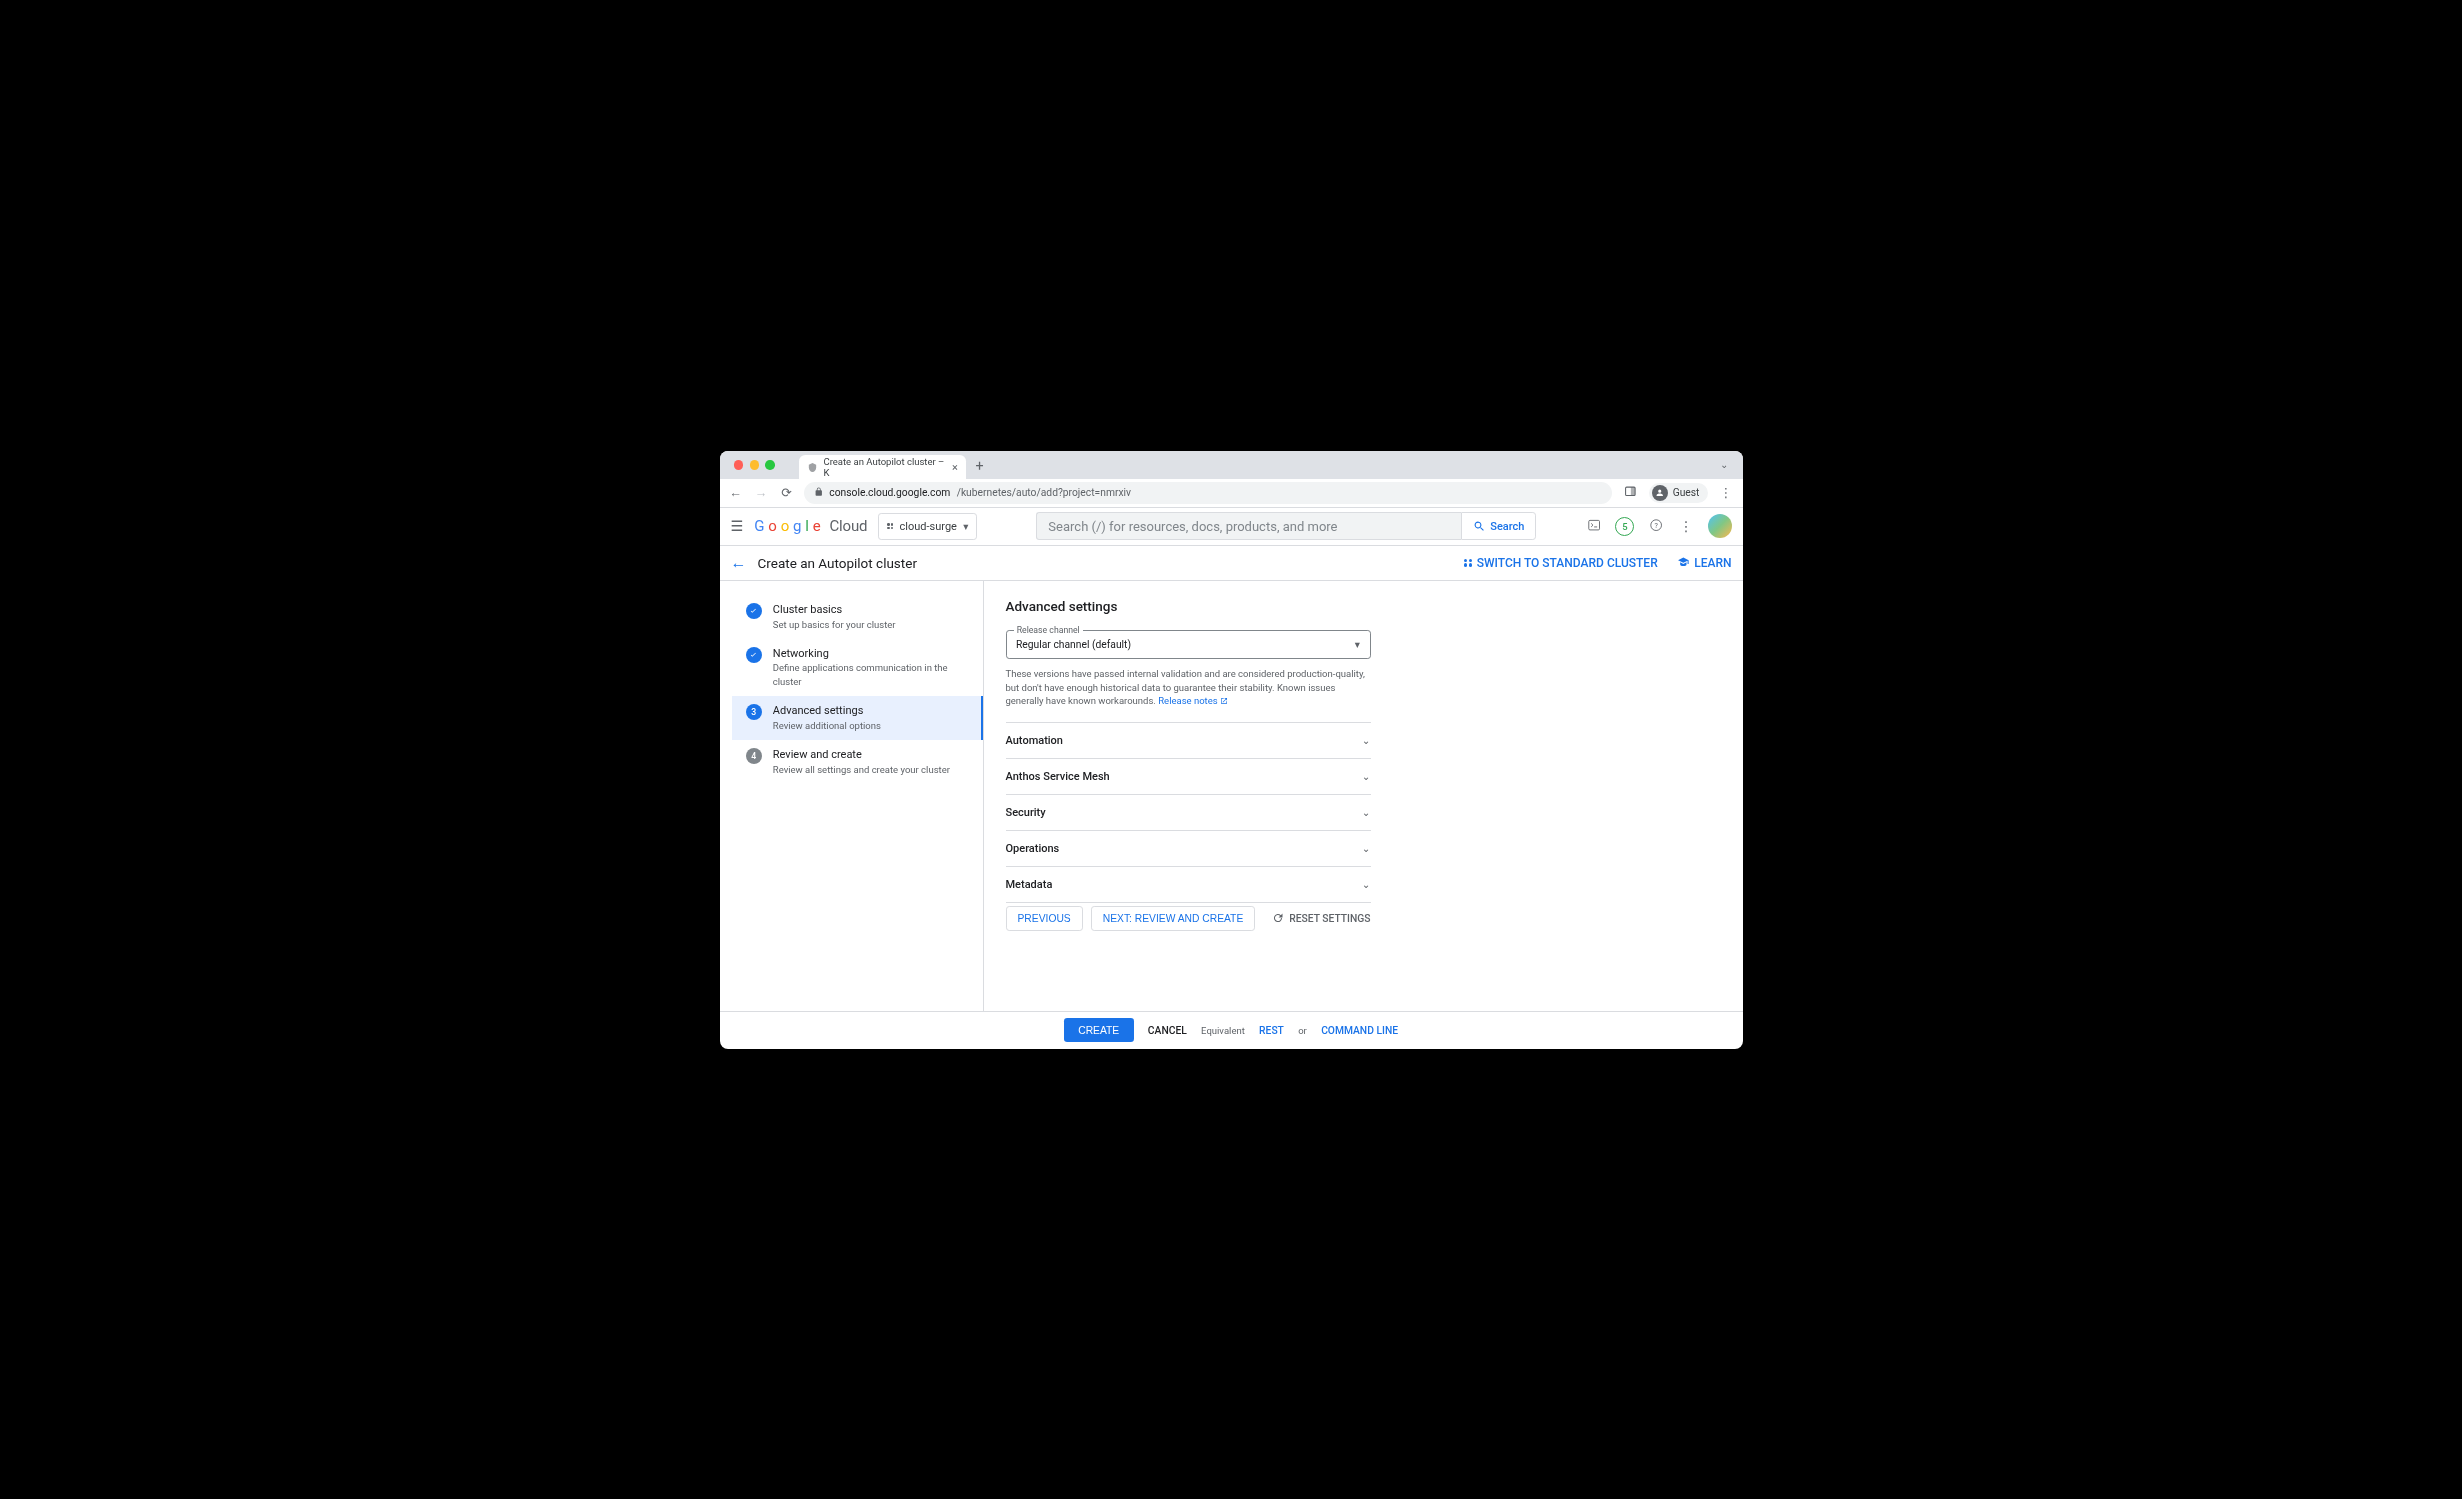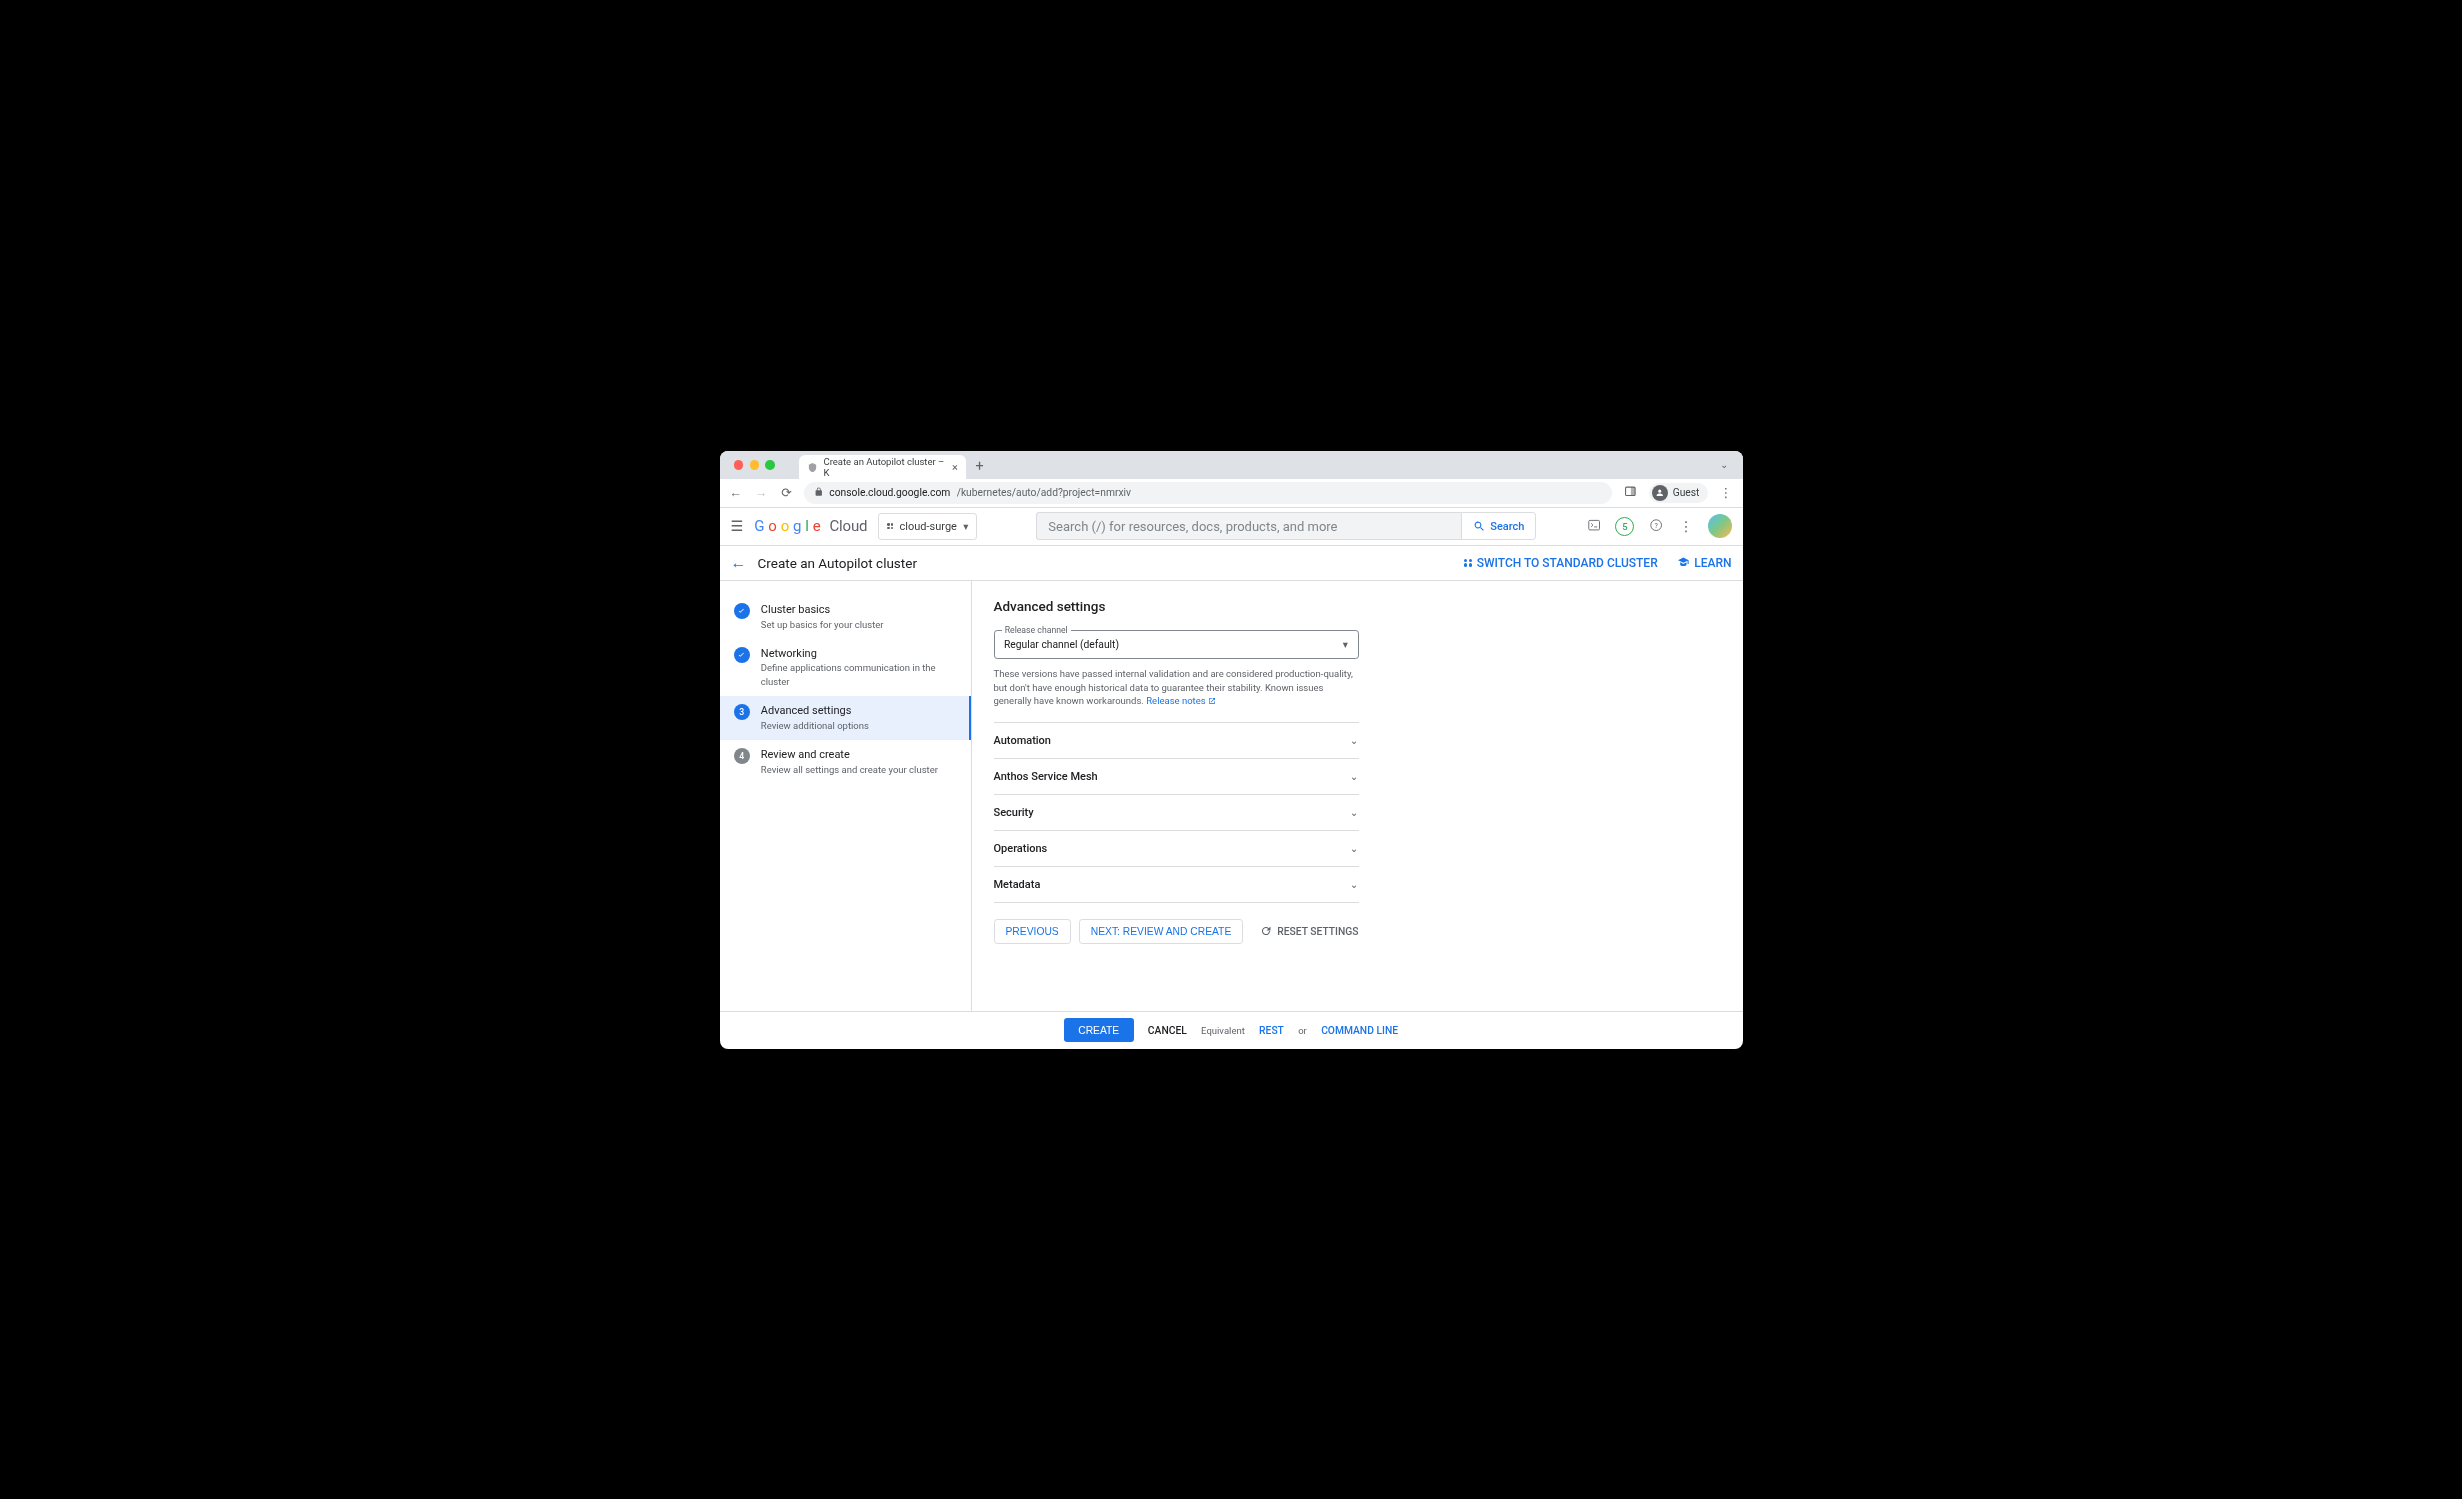--- a/index.html
+++ b/index.html
@@ -124,21 +124,21 @@
   }
   .back-arrow { color:#1a73e8; font-size:16px; cursor:pointer;}
   .page-title { font-size:13.5px; color:#202124; }
   .page-actions { margin-left:auto; display:flex; gap:19px; align-items:center;}
   .page-action { color:#1a73e8; font-size:12px; font-weight:500; display:flex; align-items:center; gap:4.8px; cursor:pointer;}
   .switch-icon{ display:grid; grid-template-columns:repeat(2,3.2px); grid-template-rows:repeat(2,3.2px); gap:1.6px;}
   .switch-icon span{width:3.2px;height:3.2px;background:#1a73e8;border-radius:50%;}
   
   .body { flex:1; display:flex; overflow:hidden;}
   .sidebar {
-    width:252px; border-right:0.8px solid #dadce0; padding:14.3px 0;
+    width:252px; border-right:0.8px solid #dadce0; padding:14.3px 0;margin-left:12px;
   }
   .step {
     display:flex; gap:11px; padding:8px 14.3px; align-items:flex-start;
     cursor:pointer;
   }
   .step.active { background:#e8f0fe; border-right:2.4px solid #1a73e8;}
   .step-badge {
     width:16px;height:16px;border-radius:50%;flex-shrink:0;
     display:flex;align-items:center;justify-content:center;
     font-size:8.7px;color:#fff;font-weight:500;
@@ -162,21 +162,21 @@
   }
   .helper{font-size:9.5px;color:#5f6368;margin-top:8px;max-width:365px;line-height:1.45;}
   .helper a{color:#1a73e8;text-decoration:none;}
   .accordion{max-width:365px;margin-top:14.3px;}
   .acc-item{
     border-bottom:0.8px solid #dadce0;padding:11px 0;
     display:flex;align-items:center;justify-content:space-between;
     font-size:11px;color:#202124;font-weight:500;cursor:pointer;
   }
   .acc-item:first-child{border-top:0.8px solid #dadce0;}
-  .btn-row{display:flex;gap:8px;margin-top:16px;align-items:center;max-width:365px;}
+  .btn-row{display:flex;gap:8px;margin-top:3px;align-items:center;max-width:365px;}
   .btn-outline{
     border:0.8px solid #dadce0;border-radius:3.2px;padding:5.6px 11px;
     font-size:10.3px;color:#1a73e8;font-weight:500;background:#fff;cursor:pointer;
   }
   .reset-link{
     margin-left:auto;display:flex;align-items:center;gap:4.8px;
     font-size:10.3px;color:#5f6368;font-weight:500;cursor:pointer;
   }
   
   .footer{

